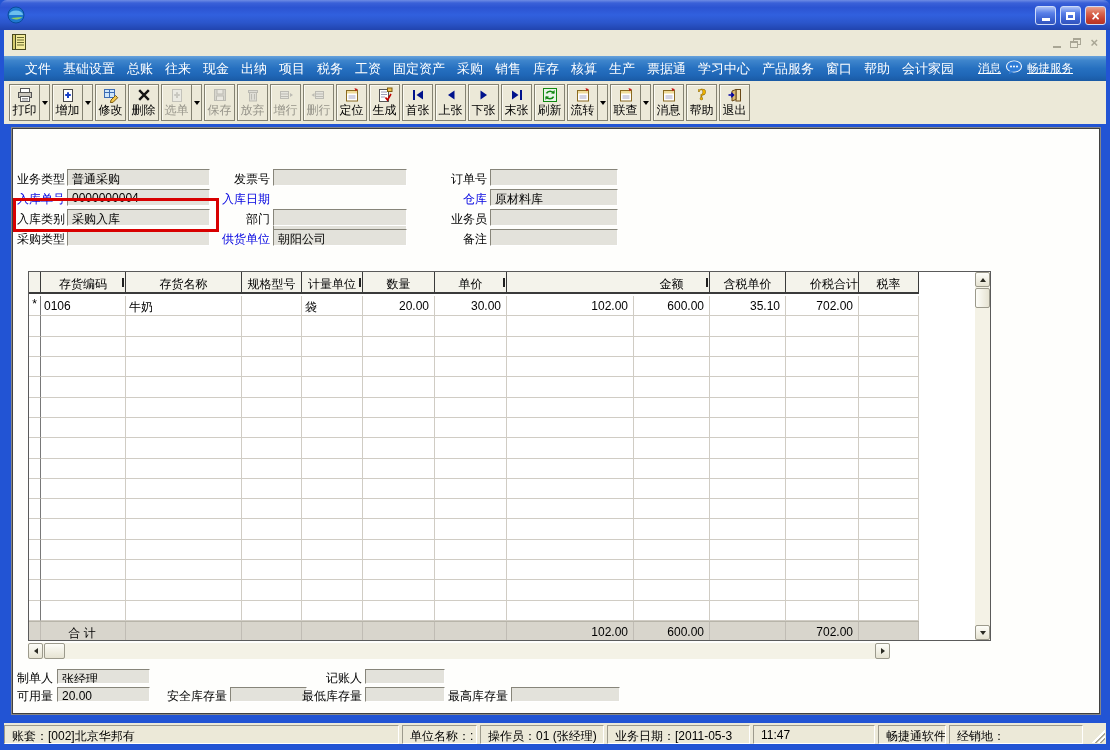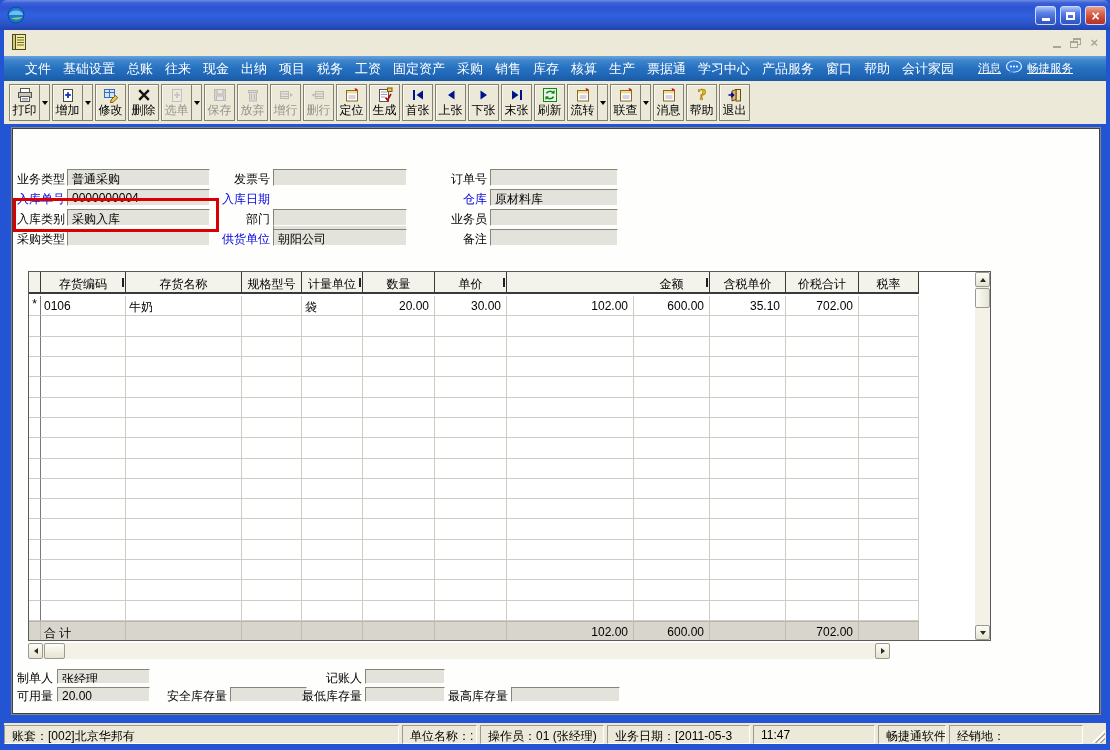--- a/index.html
+++ b/index.html
@@ -472,21 +472,21 @@
         <div class="gh-cell" style="width: 12px;"></div>
         <div class="gh-cell" style="width: 85px;">存货编码<span class="hmark"></span></div>
         <div class="gh-cell" style="width: 116px;">存货名称</div>
         <div class="gh-cell" style="width: 60px;">规格型号</div>
         <div class="gh-cell" style="width: 61px;">计量单位<span class="hmark"></span></div>
         <div class="gh-cell" style="width: 72px;">数量</div>
         <div class="gh-cell" style="width: 72px;">单价<span class="hmark"></span></div>
         <div class="gh-cell" style="width: 127px; margin-top: 28px;">税额<span class="hmark"></span></div>
         <div class="gh-cell" style="width: 76px;">金额<span class="hmark"></span></div>
         <div class="gh-cell" style="width: 76px;">含税单价</div>
-        <div class="gh-cell" style="width: 73px;">价税合计</div>
+        <div class="gh-cell" style="width: 73px; text-align: right;">价税合计</div>
         <div class="gh-cell" style="width: 60px;">税率</div>
       </div>
     <div id="grid-body">
         <div class="g-row" style="height: 20.3125px;">
           <div class="g-cell marker" style="width: 12px; text-align: center;">*</div>
           <div class="g-cell" style="width: 85px; text-align: left;">0106</div>
           <div class="g-cell" style="width: 116px; text-align: left;">牛奶</div>
           <div class="g-cell" style="width: 60px; text-align: left;"></div>
           <div class="g-cell" style="width: 61px; text-align: left;">袋</div>
           <div class="g-cell" style="width: 72px; text-align: right;">20.00</div>
@@ -703,21 +703,21 @@
           <div class="g-cell" style="width: 72px; text-align: right;"></div>
           <div class="g-cell" style="width: 127px; text-align: right;"></div>
           <div class="g-cell" style="width: 76px; text-align: right;"></div>
           <div class="g-cell" style="width: 76px; text-align: right;"></div>
           <div class="g-cell" style="width: 73px; text-align: right;"></div>
           <div class="g-cell" style="width: 60px; text-align: center;"></div>
         </div>
       </div>
     <div id="grid-total">
         <div class="gt-cell" style="width: 12px; text-align: center;"></div>
-        <div class="gt-cell" style="width: 85px; text-align: left;">合  计</div>
+        <div class="gt-cell" style="width: 85px; text-align: center;">合  计</div>
         <div class="gt-cell" style="width: 116px; text-align: left;"></div>
         <div class="gt-cell" style="width: 60px; text-align: left;"></div>
         <div class="gt-cell" style="width: 61px; text-align: left;"></div>
         <div class="gt-cell" style="width: 72px; text-align: right;"></div>
         <div class="gt-cell" style="width: 72px; text-align: right;"></div>
         <div class="gt-cell" style="width: 127px; text-align: right;">102.00</div>
         <div class="gt-cell" style="width: 76px; text-align: right;">600.00</div>
         <div class="gt-cell" style="width: 76px; text-align: right;"></div>
         <div class="gt-cell" style="width: 73px; text-align: right;">702.00</div>
         <div class="gt-cell" style="width: 60px; text-align: center;"></div>

